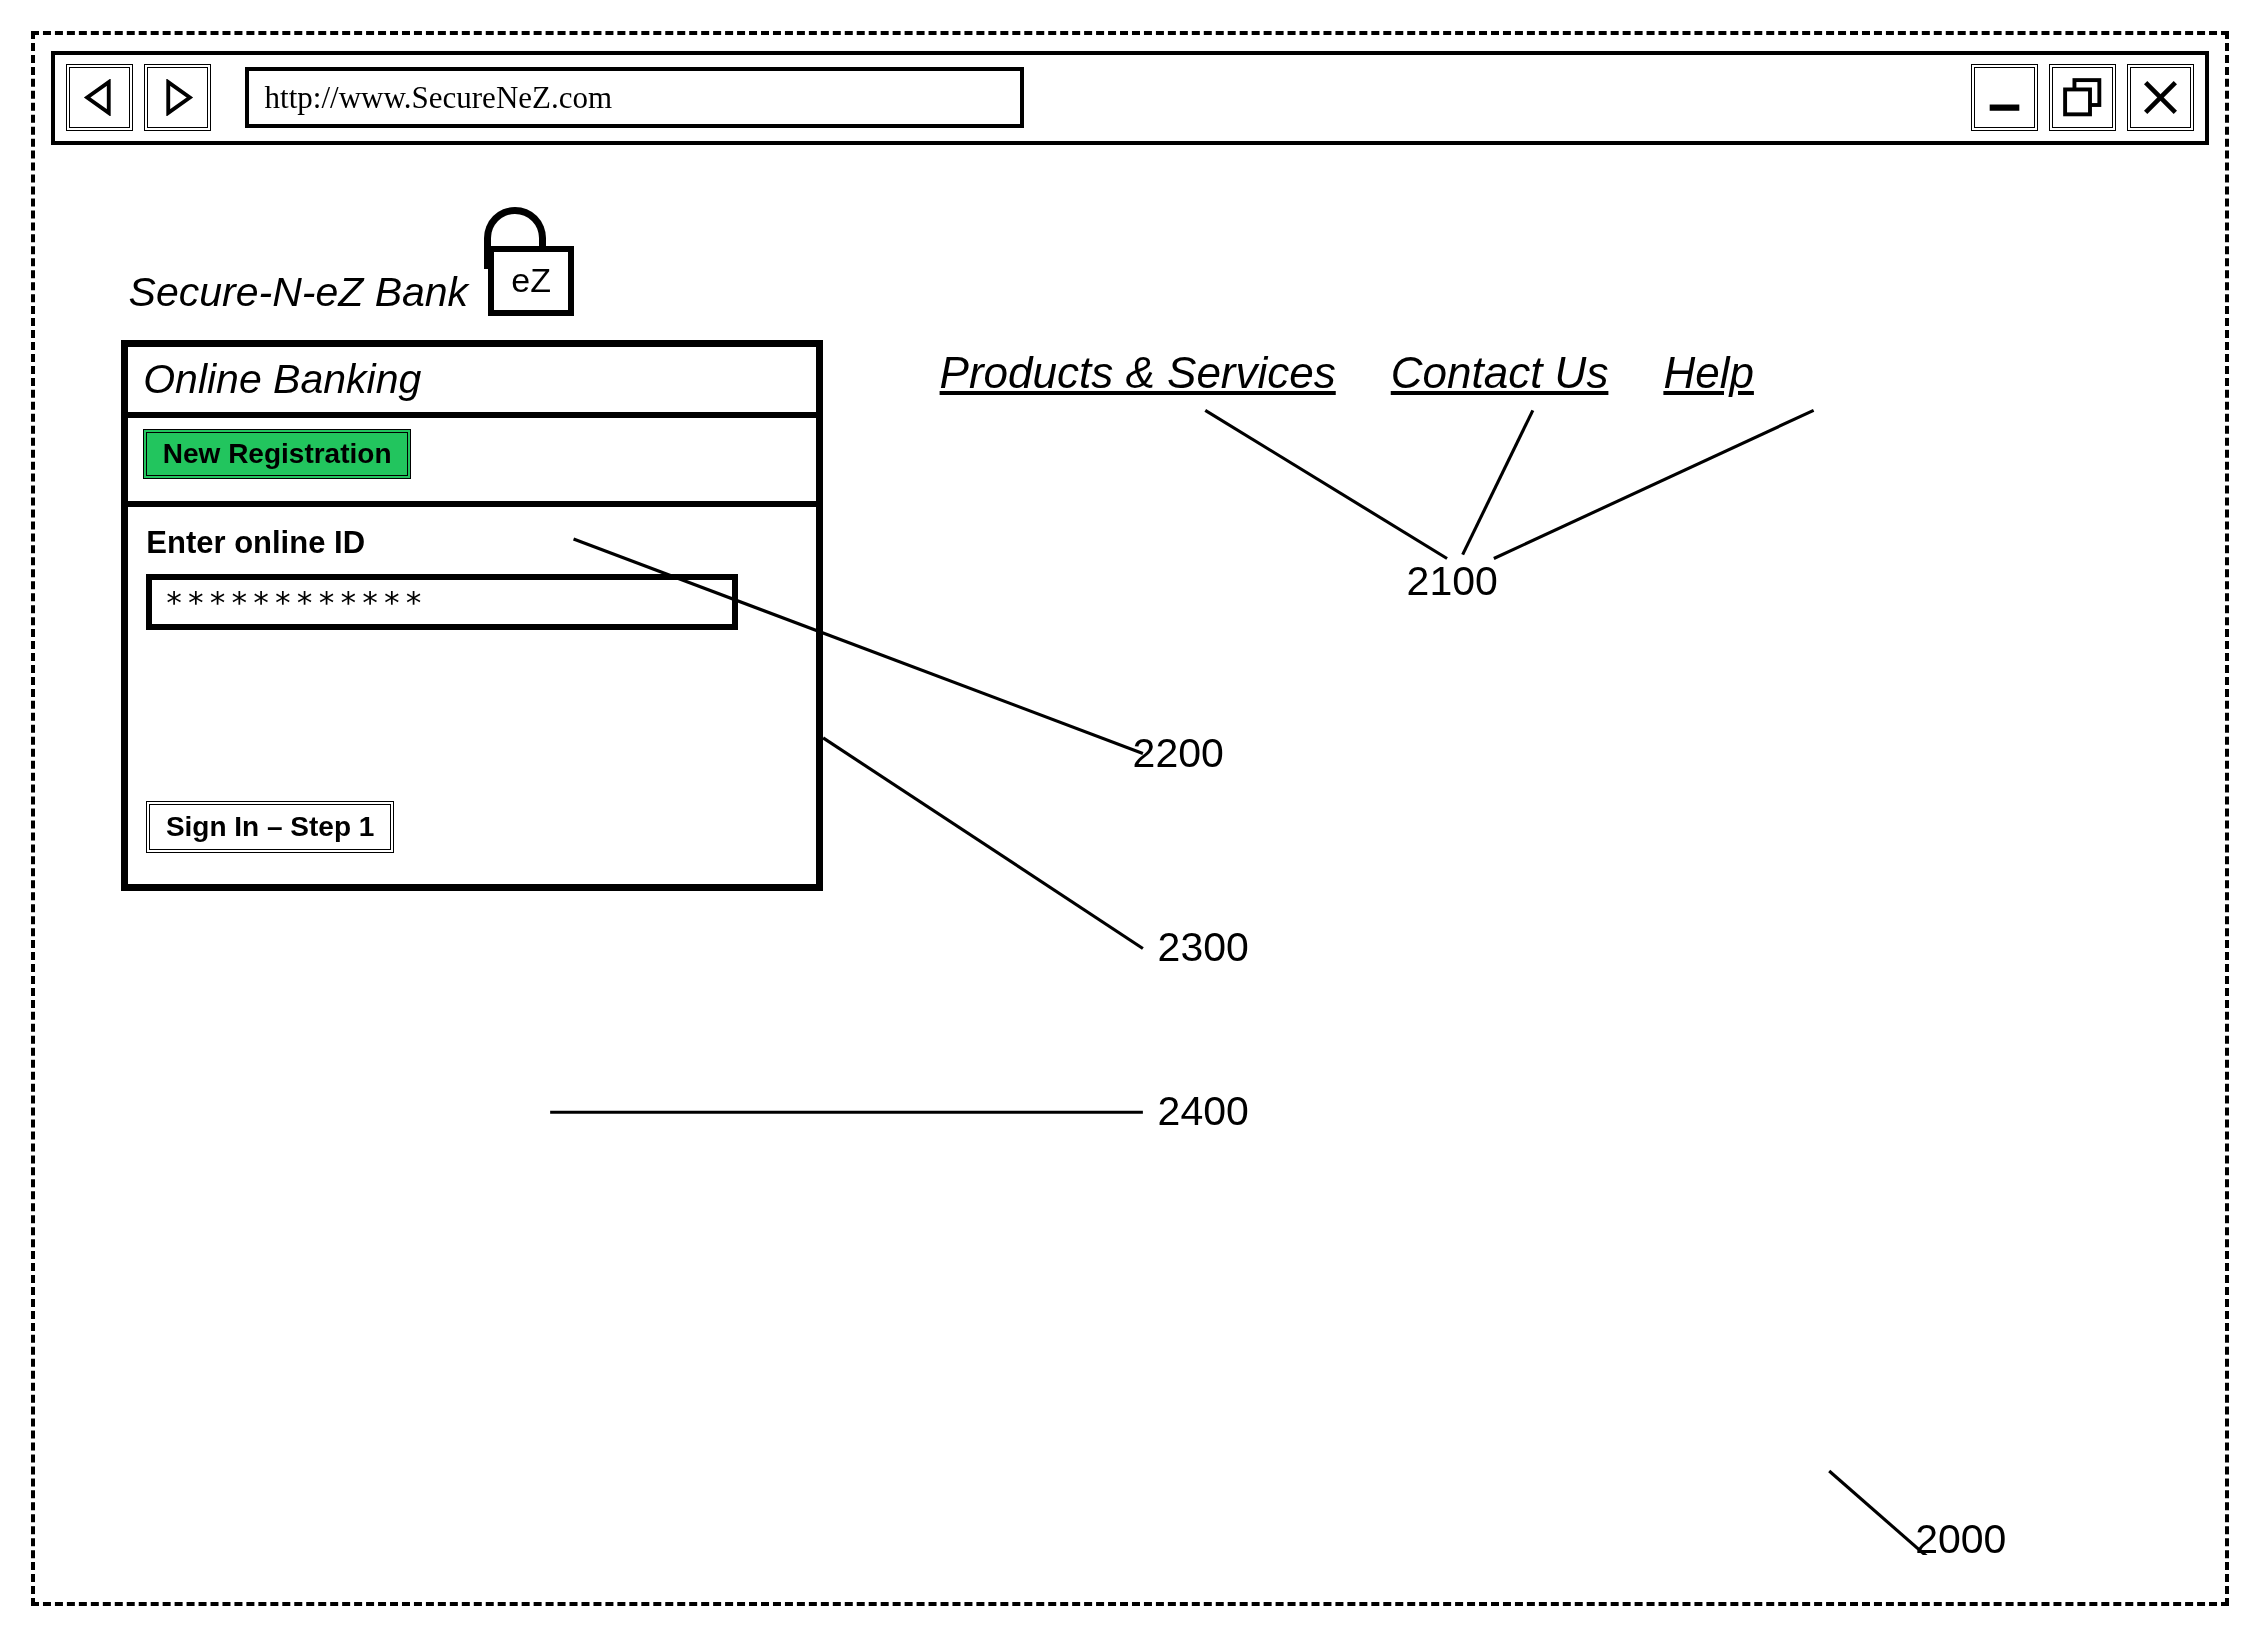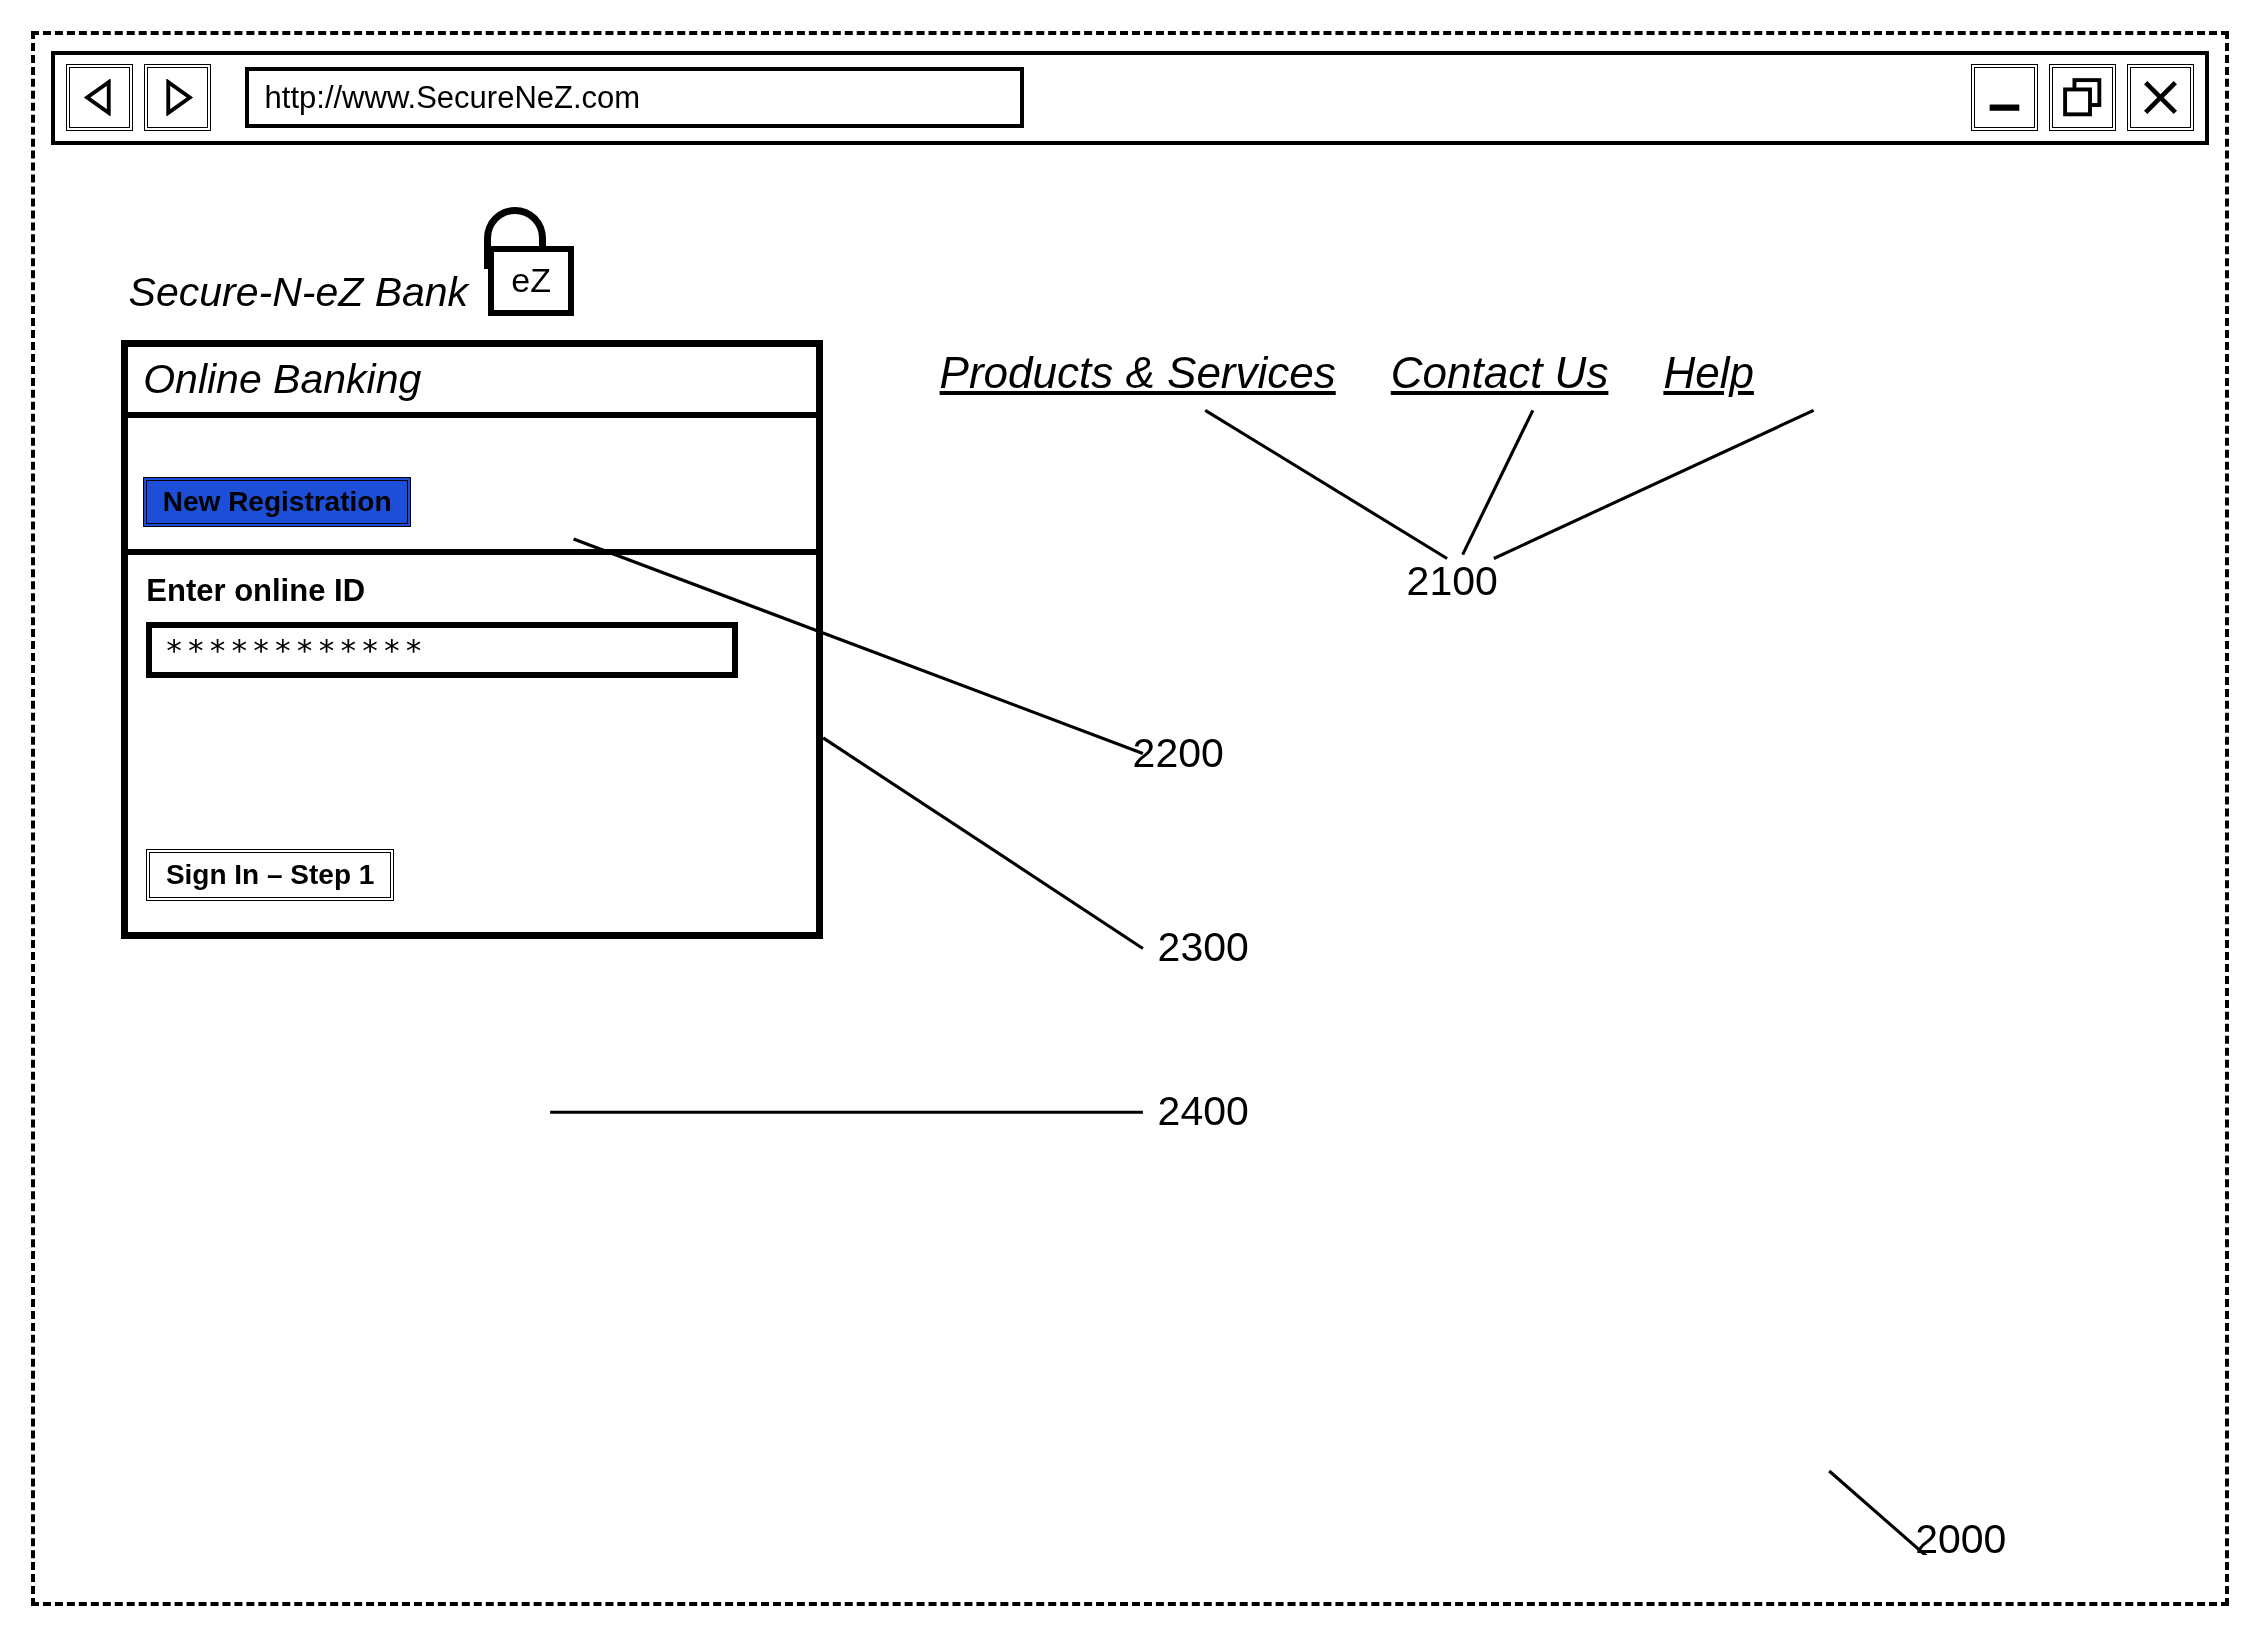--- a/index.html
+++ b/index.html
@@ -17,20 +17,21 @@
     width: 2198px;
     height: 1575px;
   }
   .browser-chrome {
     border: 4.7px solid #000;
     display: flex;
     align-items: center;
     padding: 7.8px 11px;
     gap: 11px;
     height: 94px;
+    font-family: Liberation Serif, serif;
   }
   .nav-btn {
     width: 67px;
     height: 67px;
     border: 4.7px double #000;
     display: flex;
     align-items: center;
     justify-content: center;
     background: #fff;
   }
@@ -117,22 +118,21 @@
   .tagline {
     font-size: 37px;
     margin-bottom: 15.6px;
   }
   .reg-btn {
     border: 4.7px double #000;
     padding: 4.7px 15.6px;
     font-size: 28px;
     font-weight: bold;
     display:inline-block;
-    background:#1d4ed8;
-    margin-top:48px;
+    background:#22c55e;
   }
   .panel-sec2 {
     padding: 18.7px 18.7px 31px 18.7px;
     border-radius: 7px;
   }
   .field-label {
     font-size: 31px;
     font-weight: bold;
     margin-bottom: 12.5px;
   }

